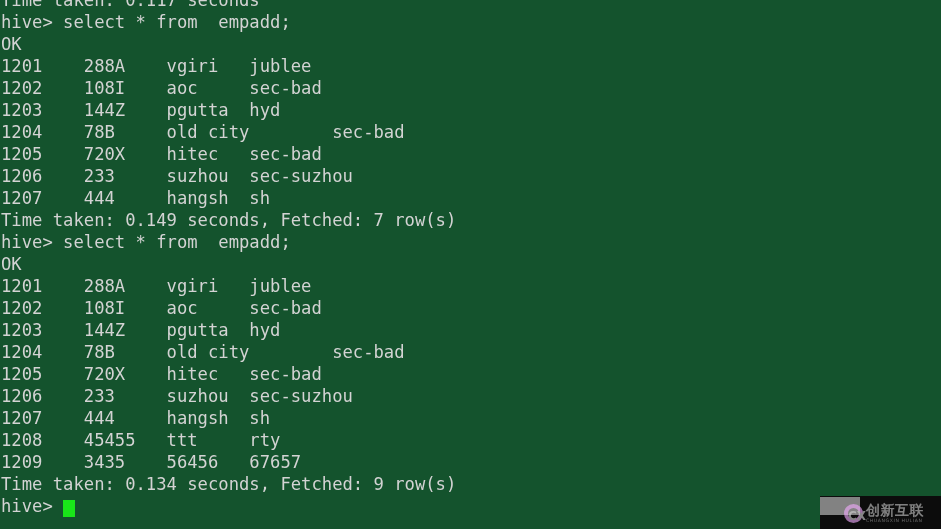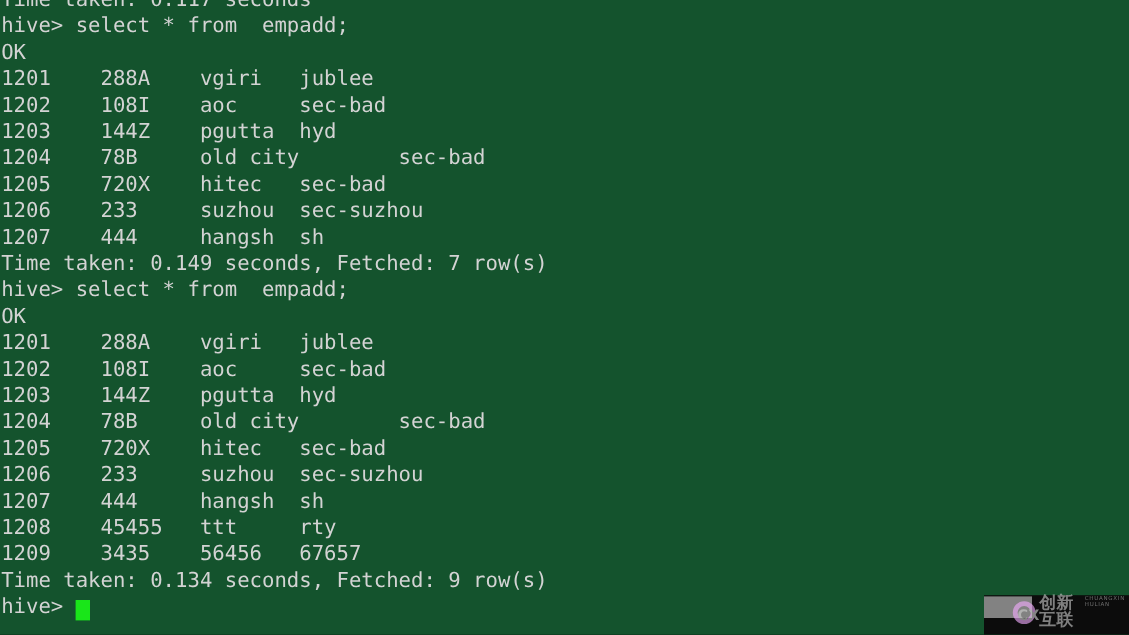--- a/index.html
+++ b/index.html
@@ -93,21 +93,21 @@
     color: #cfcfcf;
     font-family: "DejaVu Sans", "Liberation Sans", sans-serif;
     font-size: 12px;
     font-weight: bold;
     line-height: 16px;
     text-align: center;
     box-sizing: border-box;
   }
   #watermark .wm-text {
     display: flex;
-    flex-direction: row;
+    flex-direction: column;
     line-height: 1;
   }
   #watermark .wm-cn {
     font-family: "DejaVu Sans", "Liberation Sans", sans-serif;
     font-size: 14px;
     font-weight: bold;
     color: #c8c8c8;
     letter-spacing: 0.5px;
   }
   #watermark .wm-en {

